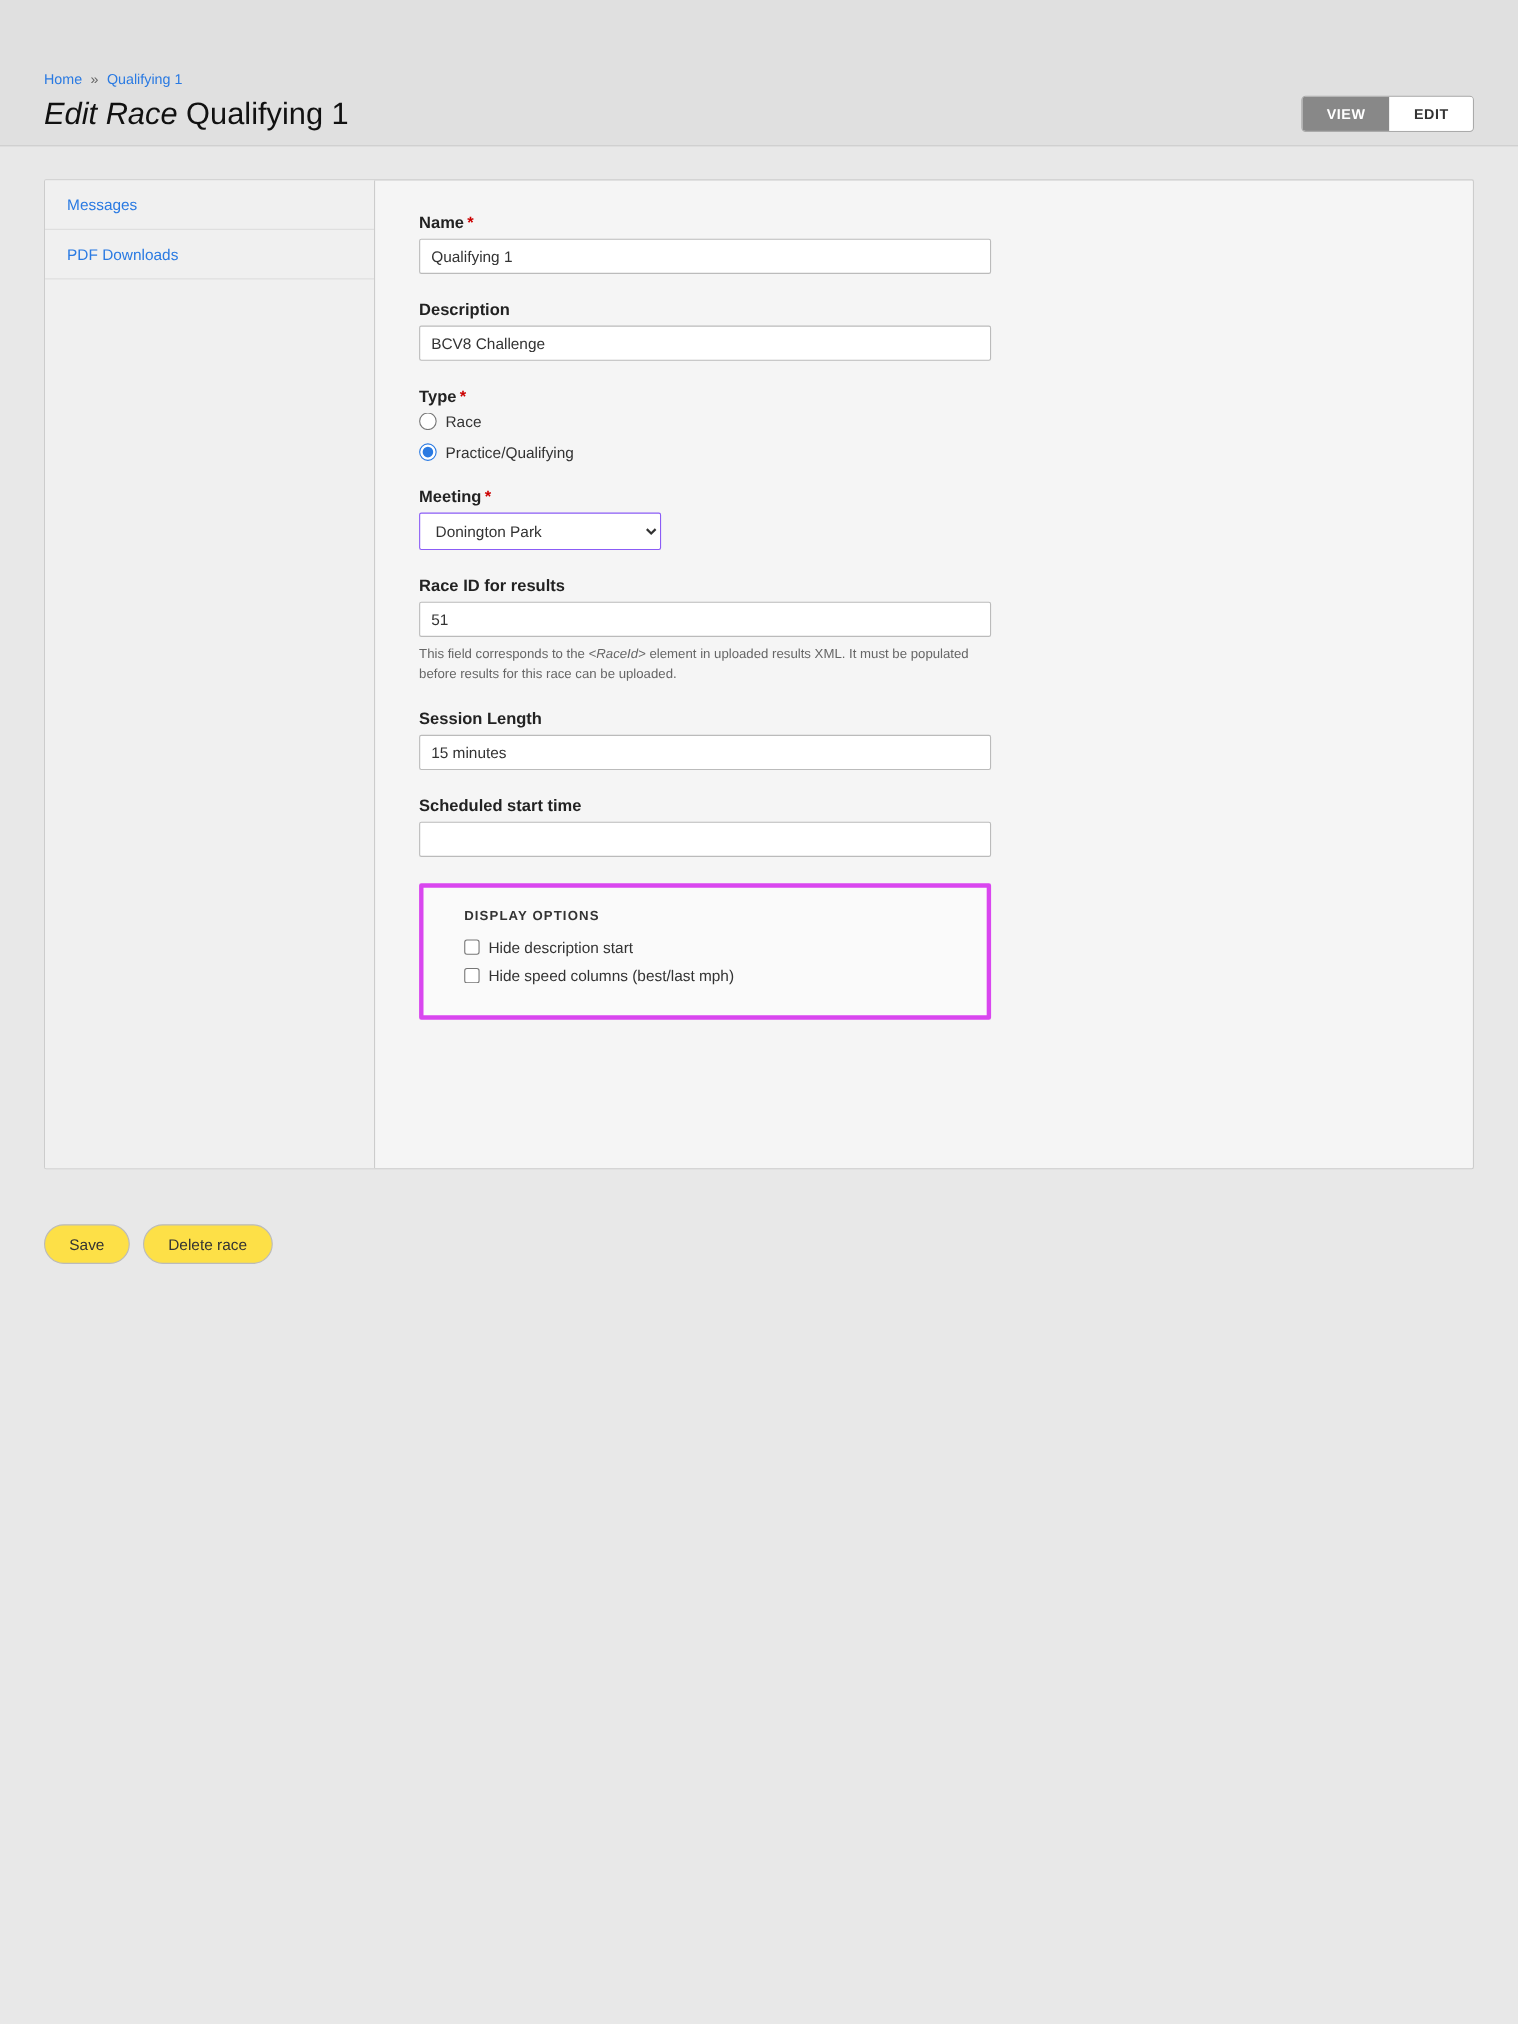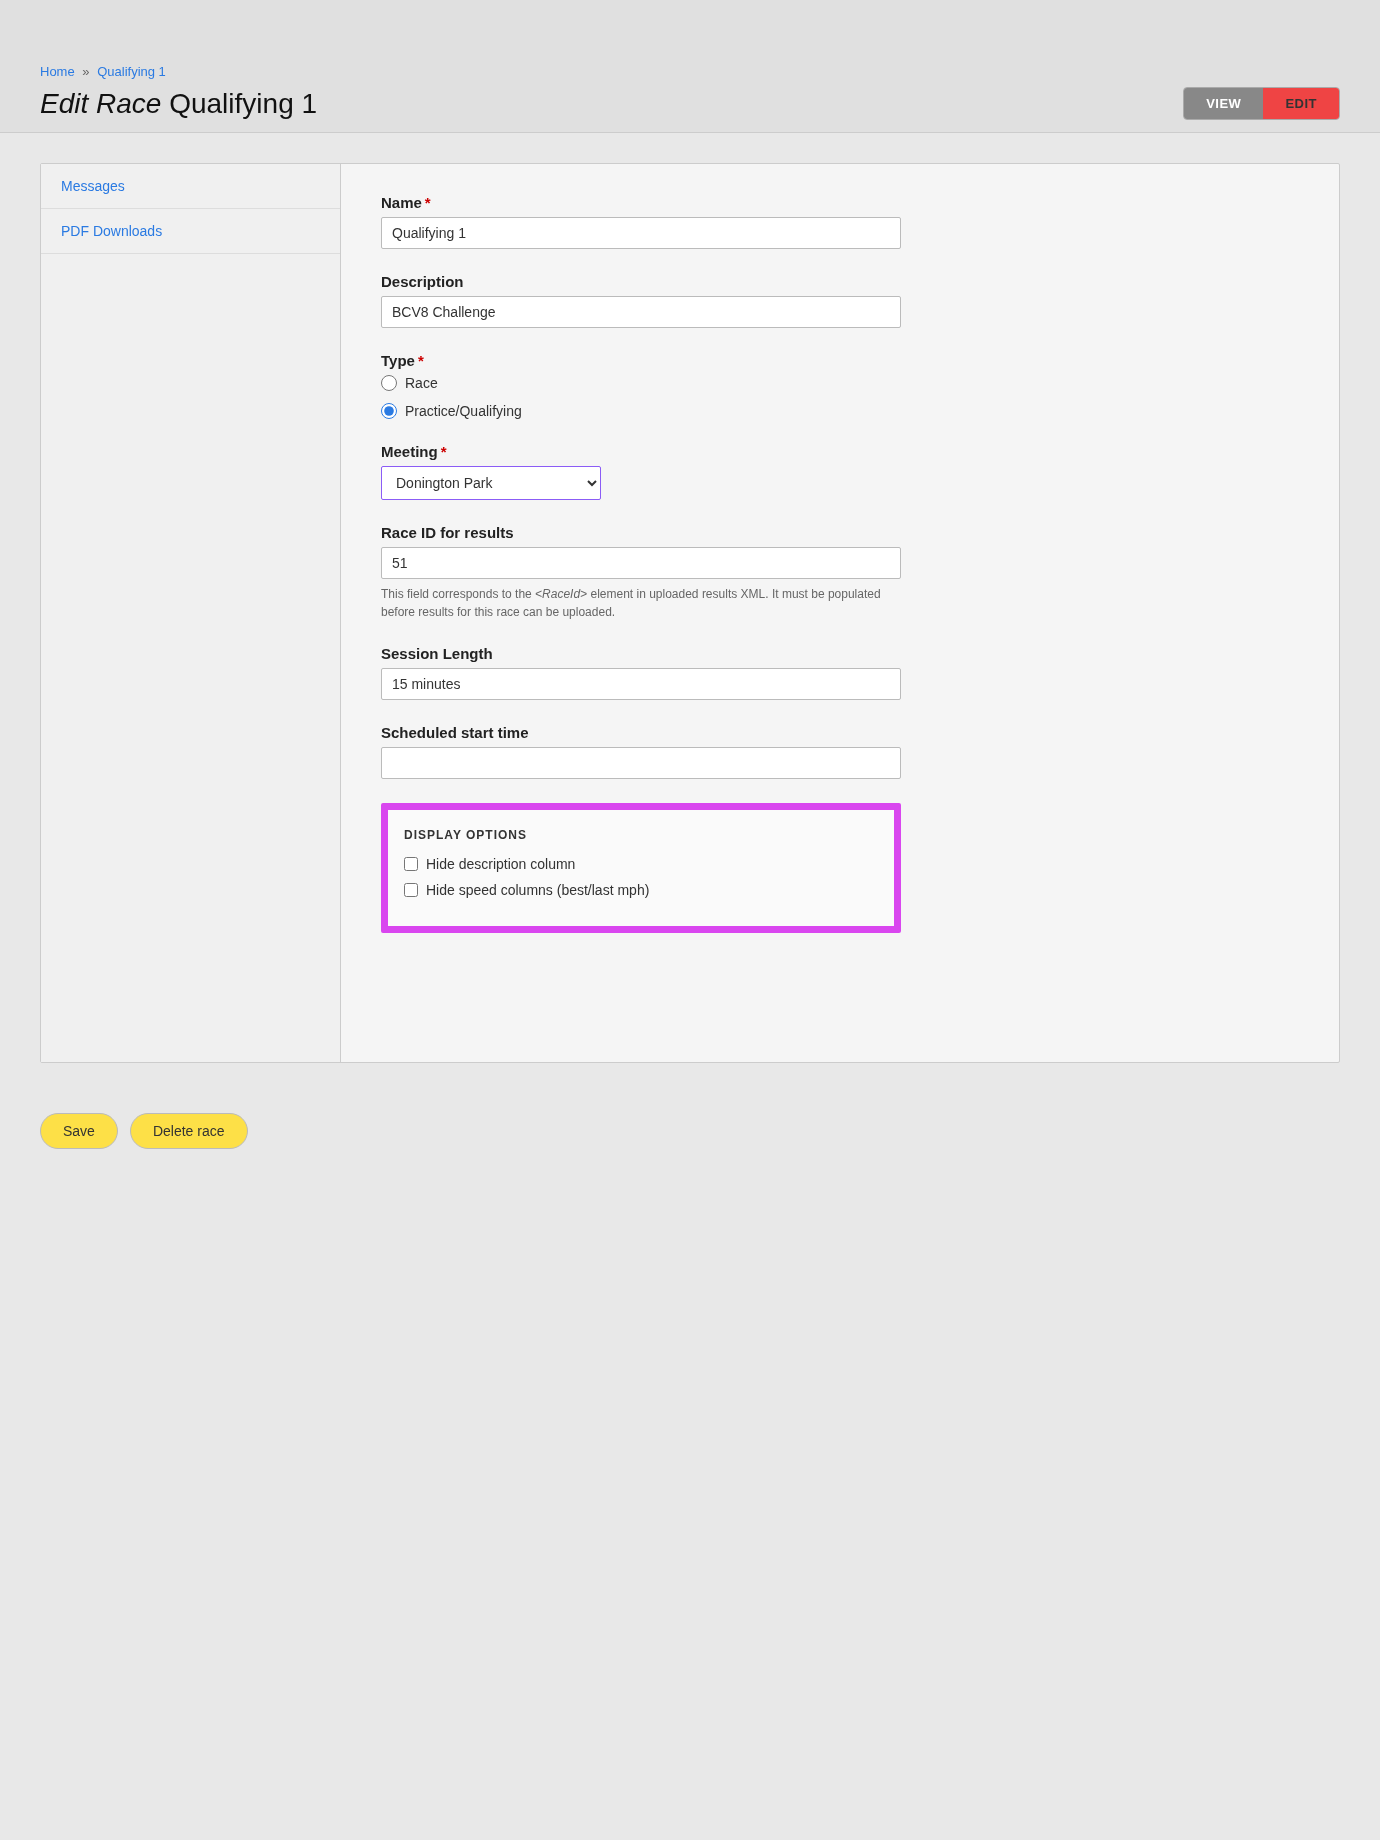--- a/index.html
+++ b/index.html
@@ -61,21 +61,21 @@
       font-weight: bold;
       border: none;
       cursor: pointer;
       letter-spacing: 0.5px;
     }
     .btn-view {
       background: #888;
       color: #fff;
     }
     .btn-edit {
-      background: #ef4444;
+      background: #ffffff;
       color: #333;
       border-left: 1px solid #aaa;
     }
     
     .main-content {
       padding: 30px 40px;
     }
     .form-container {
       background: #f5f5f5;
       border: 1px solid #ccc;
@@ -172,23 +172,23 @@
       color: #666;
       margin-top: 6px;
       max-width: 520px;
       line-height: 1.5;
     }
     .field-helper em {
       font-style: italic;
     }
     
     .display-options-box {
-      border: 7px solid #d946ef;
+      border: 4px solid #d946ef;
       border-radius: 2px;
-      padding: 18px 16px;
+      padding: 18px 37px;
       max-width: 520px;
       background: #fafafa;
       margin-top: 8px;
     }
     .display-options-title {
       font-size: 12px;
       font-weight: bold;
       letter-spacing: 1px;
       color: #333;
       margin-bottom: 14px;
@@ -315,21 +315,21 @@
         <div class="field-group">
           <div class="field-label">Scheduled start time</div>
           <input type="text" class="text-input" style="">
         </div>
 
         <div class="field-group">
           <div class="display-options-box">
             <div class="display-options-title">DISPLAY OPTIONS</div>
             <div class="checkbox-option">
               <input type="checkbox" id="hide-desc" style="">
-              <label for="hide-desc">Hide description column</label>
+              <label for="hide-desc">Hide description start</label>
             </div>
             <div class="checkbox-option">
               <input type="checkbox" id="hide-speed" style="">
               <label for="hide-speed">Hide speed columns (best/last mph)</label>
             </div>
           </div>
         </div>
 
       </div>
     </div>

